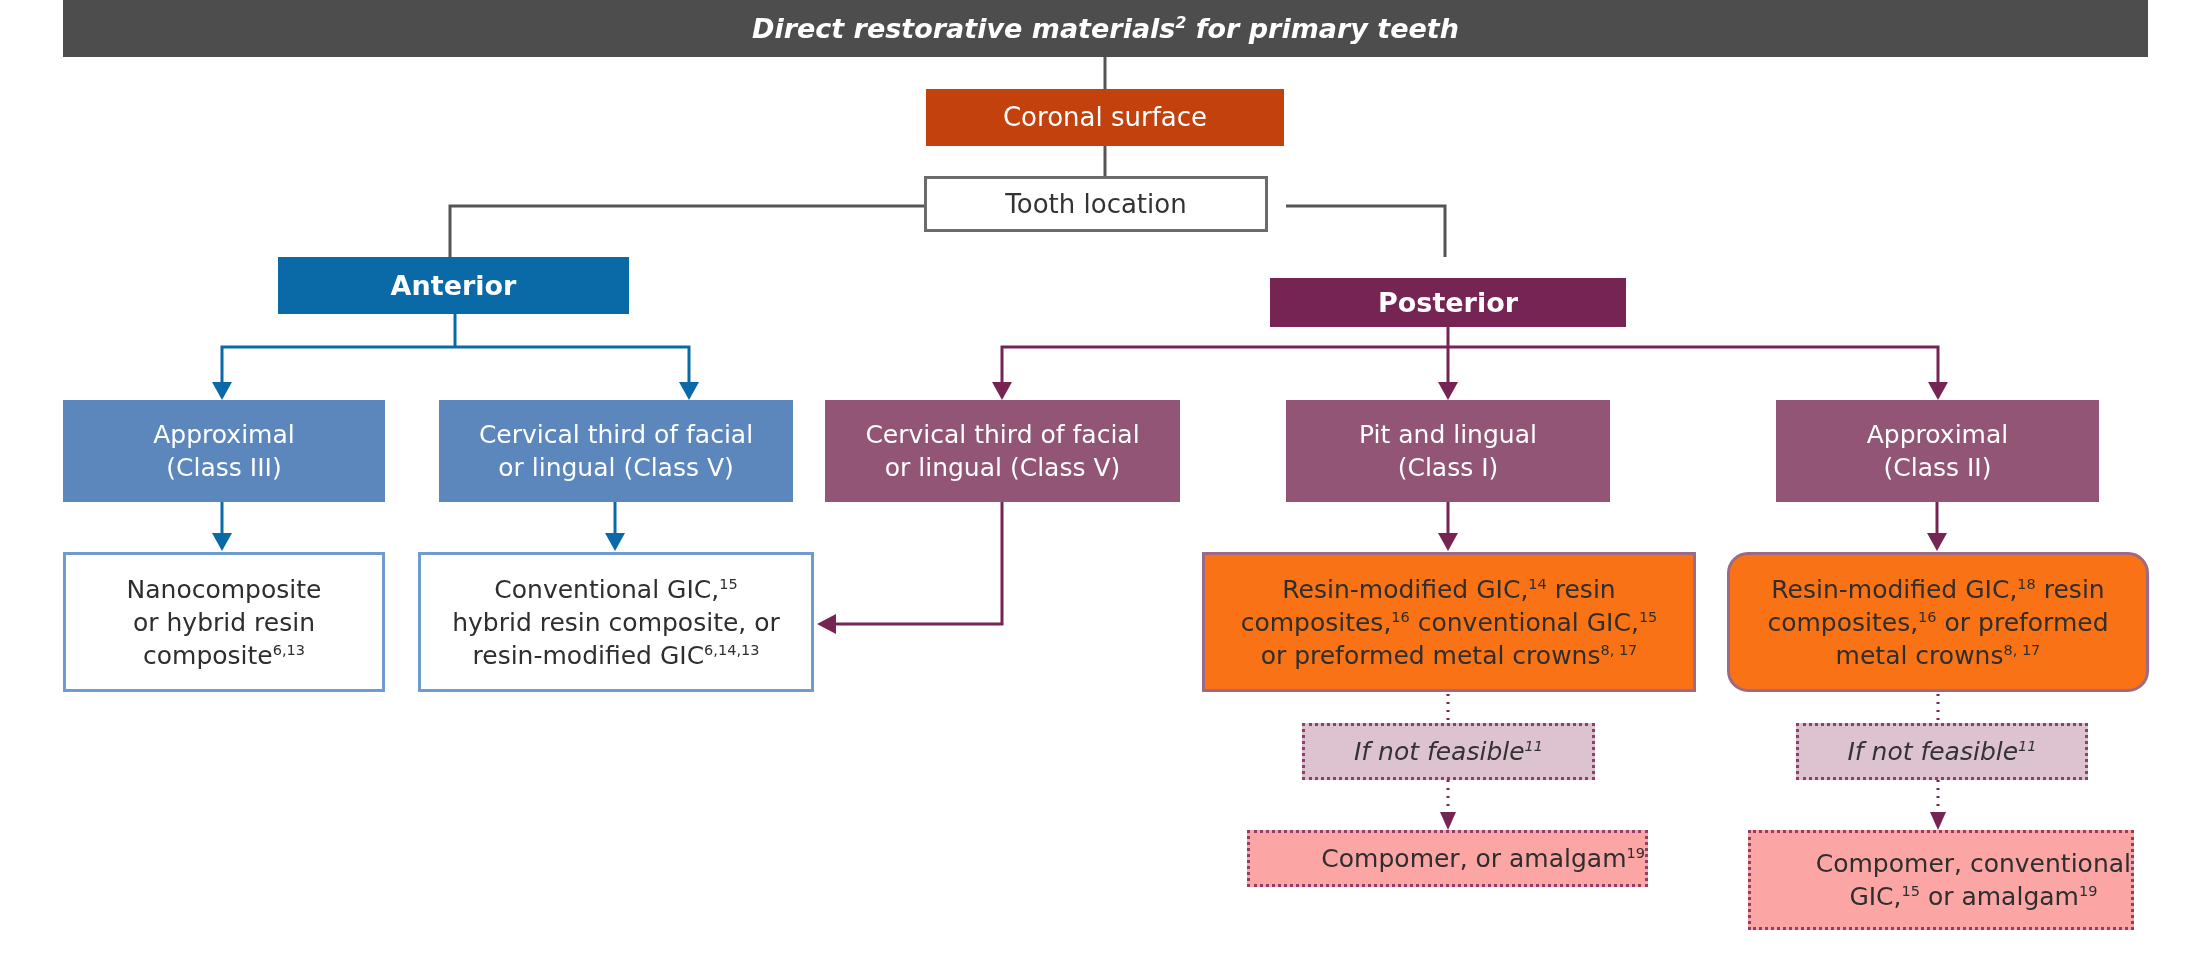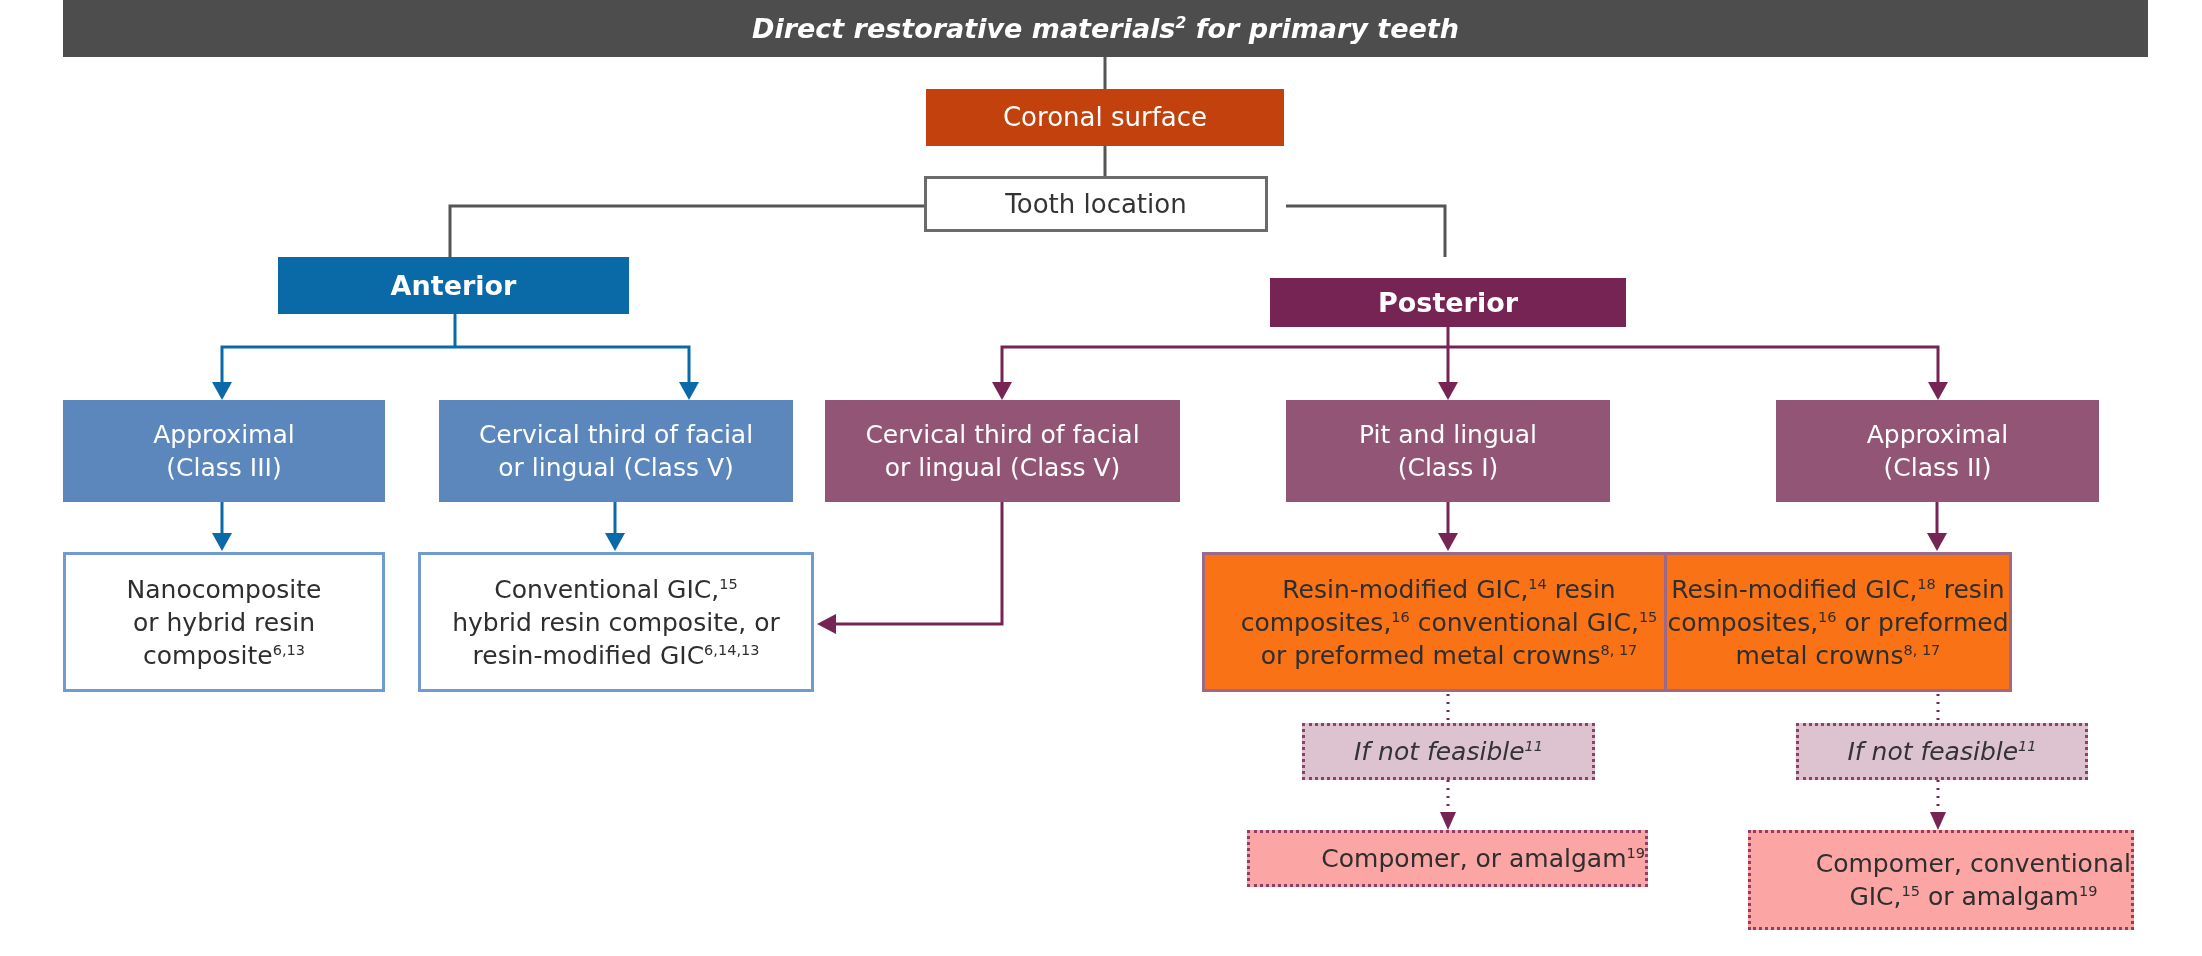--- a/index.html
+++ b/index.html
@@ -120,21 +120,21 @@
 <div class="box purp2" style="left:1286px;width:324px;">
   <span><span>Pit and lingual</span><br><span>(Class I)</span></span>
 </div>
 <div class="box purp2" style="left:1776px;width:323px;">
   <span><span>Approximal</span><br><span>(Class II)</span></span>
 </div>
 
 <div class="box pres" style="left:1202px;width:494px;">
   <span class="rich"><span>Resin-modified GIC,</span><sup>14</sup><span> resin</span><br><span>composites,</span><sup>16</sup><span> conventional GIC,</span><sup>15</sup><br><span>or preformed metal crowns</span><sup>8, 17</sup></span>
 </div>
-<div class="box pres" style="left:1664px;width:348px;">
+<div class="box pres" style="left:1727px;width:422px;border-radius:21px;">
   <span class="rich"><span>Resin-modified GIC,</span><sup>18</sup><span> resin</span><br><span>composites,</span><sup>16</sup><span> or preformed</span><br><span>metal crowns</span><sup>8, 17</sup></span>
 </div>
 
 <div class="box nf" style="left:1302px;width:293px;">
   <span><span>If not feasible</span><sup>11</sup></span>
 </div>
 <div class="box nf" style="left:1796px;width:292px;">
   <span><span>If not feasible</span><sup>11</sup></span>
 </div>
 

